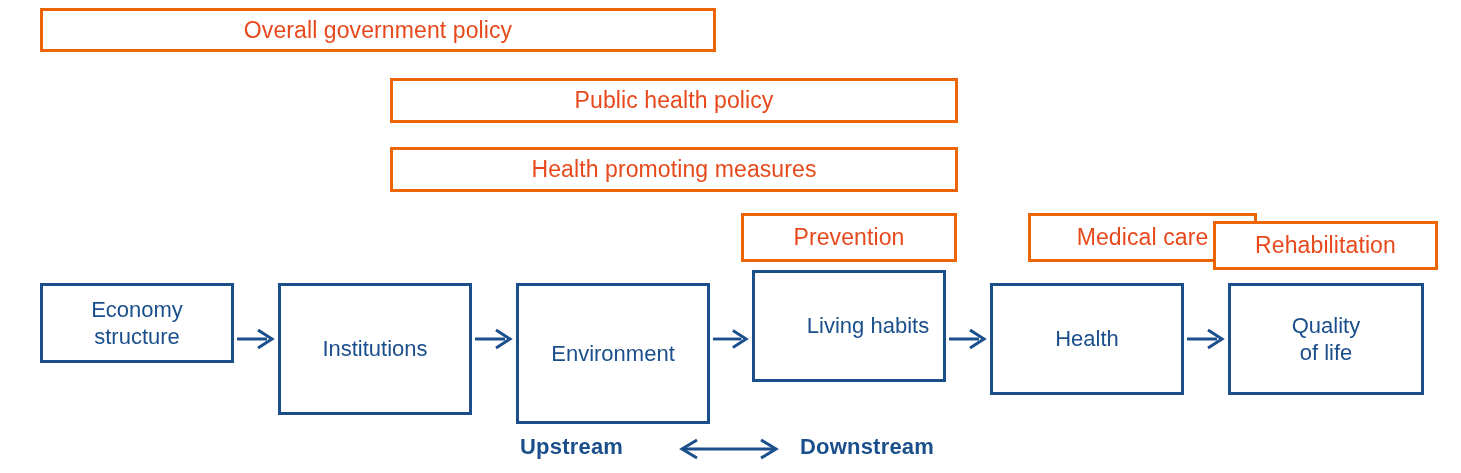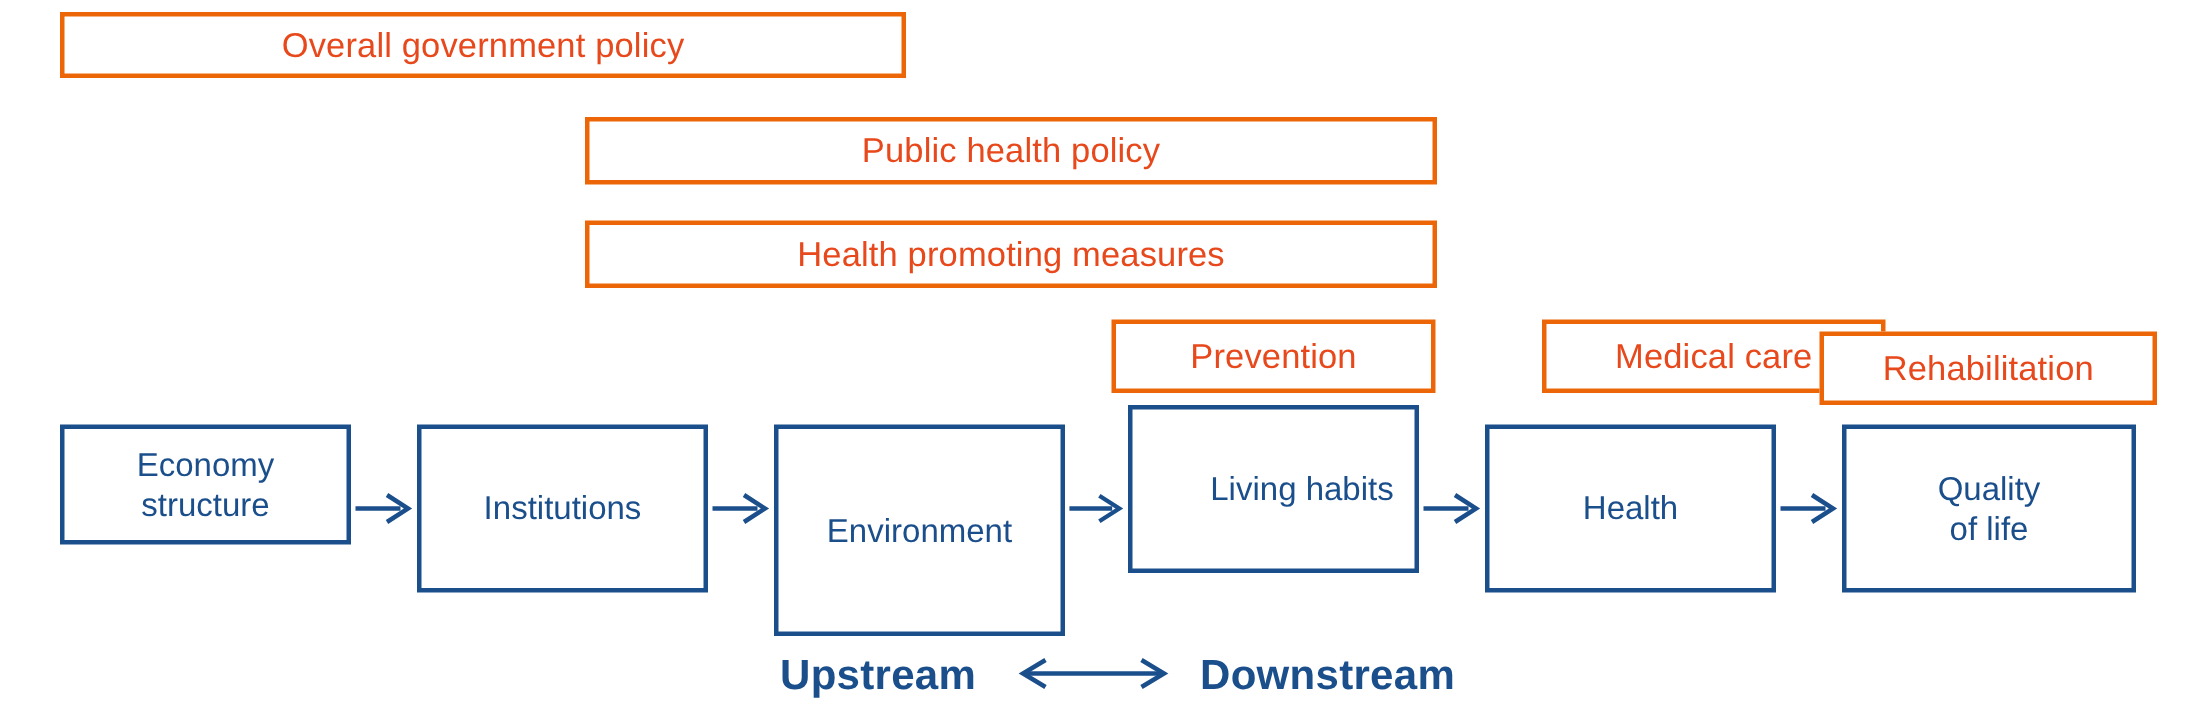--- a/index.html
+++ b/index.html
@@ -45,35 +45,35 @@
     padding: 0 6px;
     white-space: pre-line;
   }
   .arrow {
     position: absolute;
     display: block;
   }
   .legend {
     position: absolute;
     color: #1b4f8c;
-    font-size: 28px;
+    font-size: 22px;
     font-weight: bold;
     letter-spacing: 0.2px;
     white-space: nowrap;
   }
   .legend-arrow {
     position: absolute;
   }
 </style>
 </head>
 <body>
 
 <div id="diagram">
 
-  <div class="box box-orange" style="left: 40px; top: 8px; width: 564px; height: 44px;">
+  <div class="box box-orange" style="left: 40px; top: 8px; width: 676px; height: 44px;">
     <span class="box-label">Overall government policy</span>
   </div>
   <div class="box box-orange" style="left: 390px; top: 78px; width: 568px; height: 45px;">
     <span class="box-label">Public health policy</span>
   </div>
   <div class="box box-orange" style="left: 390px; top: 147px; width: 568px; height: 45px;">
     <span class="box-label">Health promoting measures</span>
   </div>
   <div class="box box-orange" style="left: 741px; top: 213px; width: 216px; height: 49px;">
     <span class="box-label">Prevention</span>
@@ -82,21 +82,21 @@
     <span class="box-label">Medical care</span>
   </div>
   <div class="box box-orange" style="left: 1213px; top: 221px; width: 225px; height: 49px;">
     <span class="box-label">Rehabilitation</span>
   </div>
 
   <div class="box box-blue" style="left: 40px; top: 283px; width: 194px; height: 80px;">
     <span class="box-label">Economy
 structure</span>
   </div>
-  <div class="box box-blue" style="left: 278px; top: 283px; width: 194px; height: 112px;">
+  <div class="box box-blue" style="left: 278px; top: 283px; width: 194px; height: 132px;">
     <span class="box-label">Institutions</span>
   </div>
   <div class="box box-blue" style="left: 516px; top: 283px; width: 194px; height: 141px;">
     <span class="box-label">Environment</span>
   </div>
   <div class="box box-blue" style="left: 752px; top: 270px; width: 194px; height: 112px; padding-left: 38px;">
     <span class="box-label">Living habits</span>
   </div>
   <div class="box box-blue" style="left: 990px; top: 283px; width: 194px; height: 112px;">
     <span class="box-label">Health</span>

